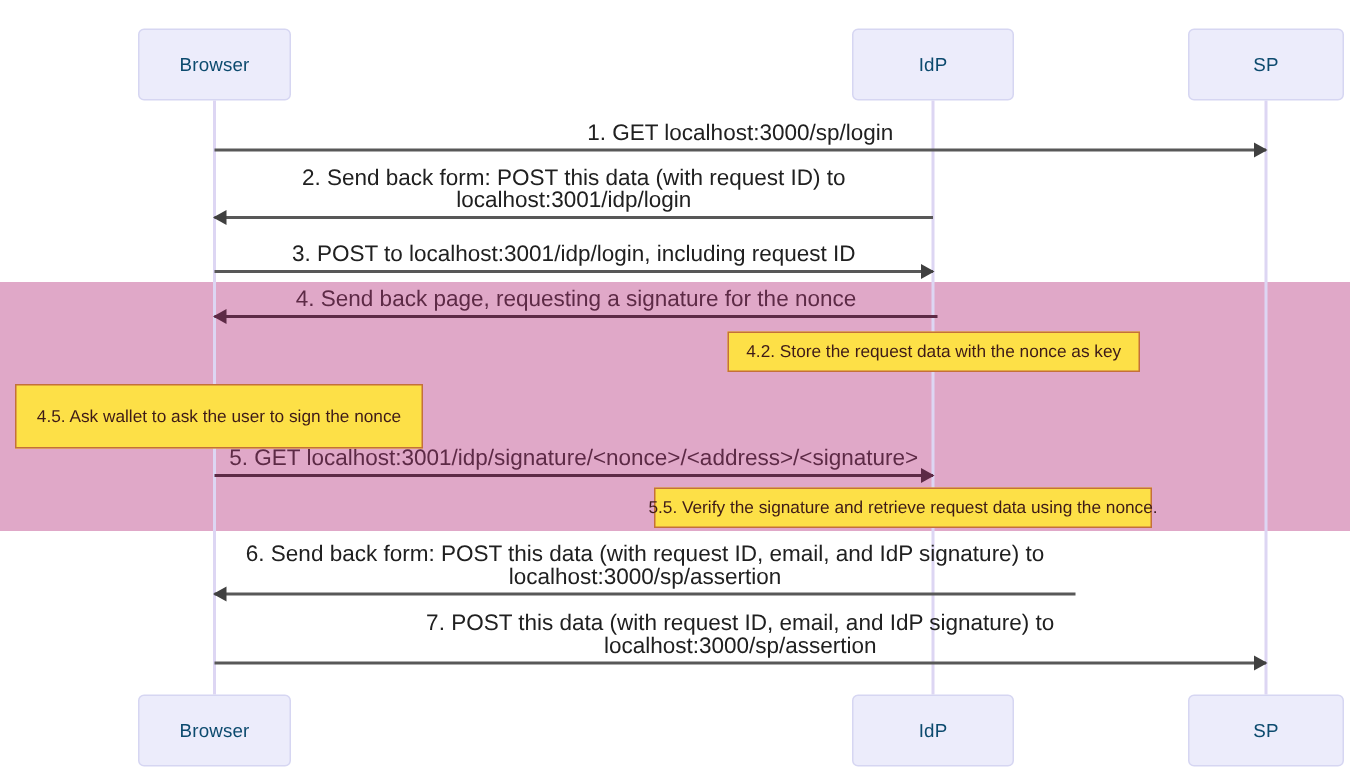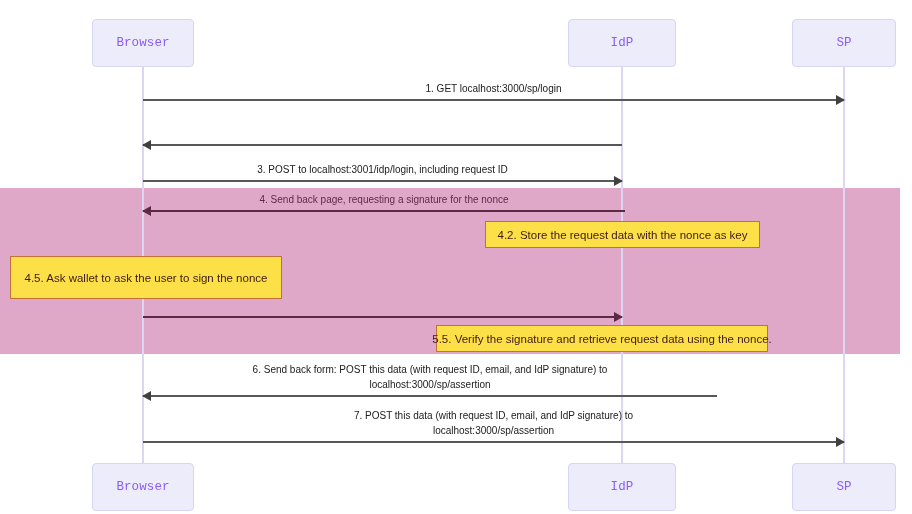--- a/index.html
+++ b/index.html
@@ -29,22 +29,22 @@
     background: #ececfb;
     border: 1px solid #d6d6f2;
     border-radius: 4px;
     display: flex;
     align-items: center;
     justify-content: center;
     z-index: 3;
   }
   .participant span {
     font-size: 12.5px;
-    color: #8b5cf6;
-    font-family: Liberation Mono, monospace;
+    color: #0c4a6e;
+    font-family: Liberation Sans, sans-serif;
     letter-spacing: .1px;
   }
 
   
   .lifeline {
     position: absolute;
     width: 2px;
     background: #ddd6f3;
     z-index: 1;
   }
@@ -75,21 +75,21 @@
     border-right: 9px solid #404040;
   }
   .msg.inband.right .head { border-left-color: #5d2a46; }
   .msg.inband.left  .head { border-right-color: #5d2a46; }
 
   .msg .label {
     position: absolute;
     left: 0; right: 0;
     bottom: 5px;
     text-align: center;
-    font-size: 10px;
+    font-size: 15px;
     line-height: 15px;
     color: #202020;
     white-space: pre-line;
     font-family: "Liberation Sans", sans-serif;
   }
   .msg.inband .label { color: #5d2a46; }
 
   
   .note {
     position: absolute;
@@ -143,34 +143,37 @@
     </div>
   <div id="message-layer">
       <div class="msg right" style="left: 143px; width: 701px; top: 61px; height: 40px;">
         <div class="line"></div>
         <div class="head"></div>
         <div class="label">1. GET localhost:3000/sp/login</div>
       </div>
       <div class="msg left" style="left: 143px; width: 479px; top: 106px; height: 40px;">
         <div class="line"></div>
         <div class="head"></div>
+        <div class="label">2. Send back form: POST this data (with request ID) to
+localhost:3001/idp/login</div>
       </div>
       <div class="msg right" style="left: 143px; width: 479px; top: 142px; height: 40px; padding-left: 38px;">
         <div class="line"></div>
         <div class="head"></div>
         <div class="label">3. POST to localhost:3001/idp/login, including request ID</div>
       </div>
       <div class="msg left inband" style="left: 143px; width: 482px; top: 172px; height: 40px;">
         <div class="line"></div>
         <div class="head"></div>
         <div class="label">4. Send back page, requesting a signature for the nonce</div>
       </div>
       <div class="msg right inband" style="left: 143px; width: 479px; top: 278px; height: 40px;">
         <div class="line"></div>
         <div class="head"></div>
+        <div class="label">5. GET localhost:3001/idp/signature/&lt;nonce&gt;/&lt;address&gt;/&lt;signature&gt;</div>
       </div>
       <div class="msg left" style="left: 143px; width: 574px; top: 357px; height: 40px;">
         <div class="line"></div>
         <div class="head"></div>
         <div class="label">6. Send back form: POST this data (with request ID, email, and IdP signature) to
 localhost:3000/sp/assertion</div>
       </div>
       <div class="msg right" style="left: 143px; width: 701px; top: 403px; height: 40px;">
         <div class="line"></div>
         <div class="head"></div>

